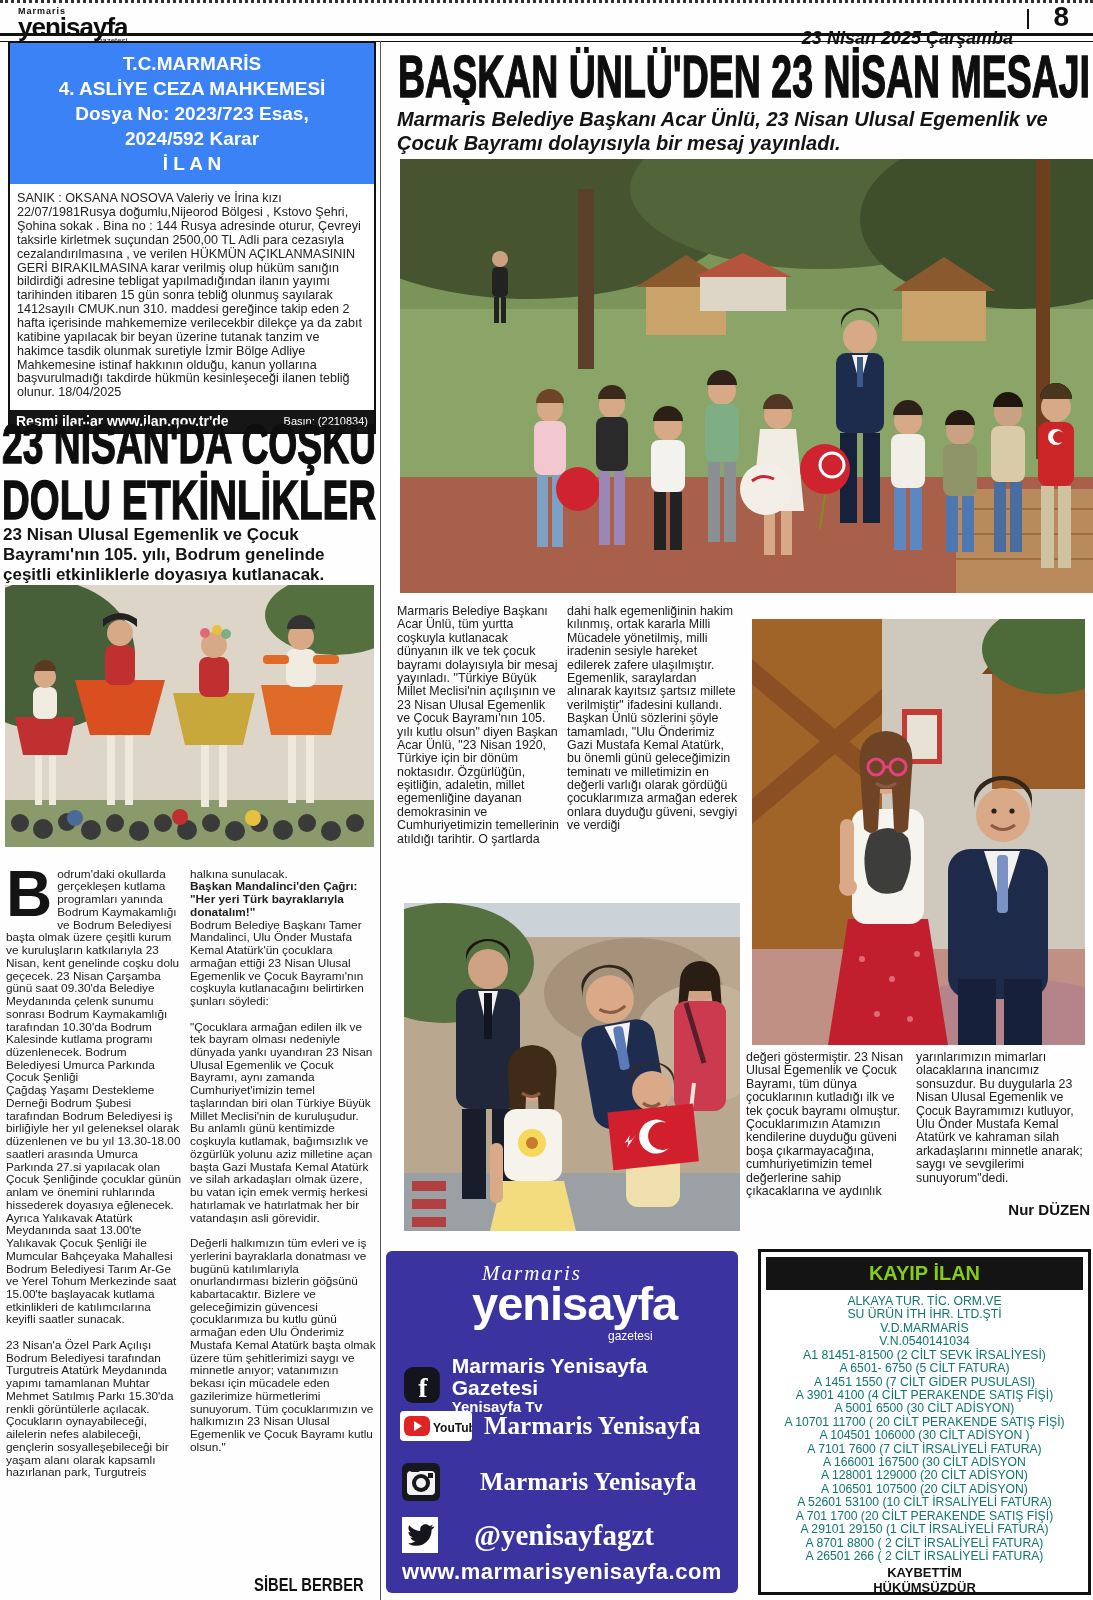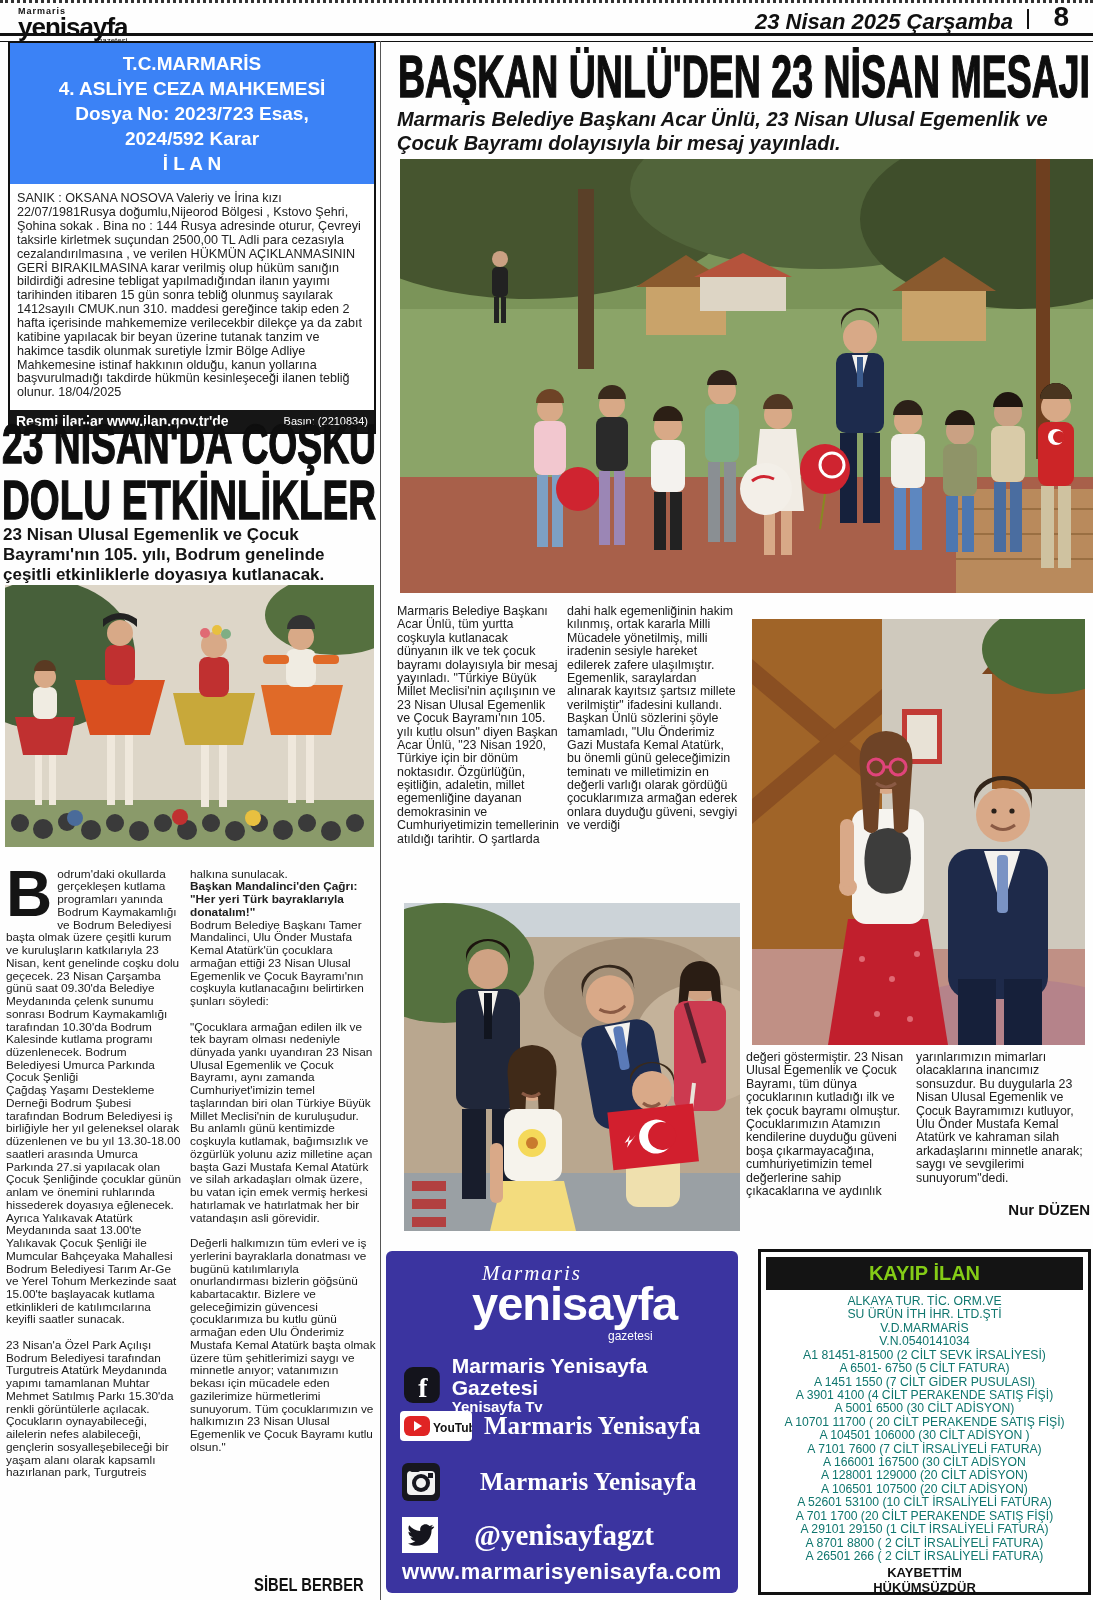--- a/index.html
+++ b/index.html
@@ -5,21 +5,21 @@
   html,body{margin:0;padding:0;background:#e8e8e8;}
   #page{position:relative;width:1093px;height:1600px;background:#fefefe;margin:0 auto;
         font-family:"Liberation Sans","DejaVu Sans",sans-serif;color:#1b1b1b;overflow:hidden;
         border-top:3px dotted #333;}
   .abs{position:absolute;}
   
   #hdr-rule{left:0;top:30px;width:1093px;height:5px;border-top:3px solid #111;border-bottom:1px solid #111;}
   .brand-top{font-size:9px;font-weight:bold;letter-spacing:1px;color:#111;}
   .brand-main{font-size:26px;font-weight:bold;letter-spacing:-1px;color:#0d0d0d;line-height:.85;}
   .brand-sub{font-size:8px;color:#111;text-align:right;margin-top:-2px;}
-  .hdr-date{font-size:22px;font-weight:bold;font-style:italic;color:#111;}
+  .hdr-date{font-size:18px;font-weight:bold;font-style:italic;color:#111;margin-top:19px;}
   .hdr-page{font-size:28px;font-weight:bold;color:#111;}
   
   #legal{left:8px;top:38px;width:364px;border:2px solid #111;background:#fff;}
   #legal-head{background:#3b82f6;color:#fff;text-align:center;font-weight:bold;font-size:19px;
               line-height:1.32;padding:8px 4px;white-space:pre-line;}
   #legal-body{font-size:12.6px;line-height:1.1;padding:8px 7px 10px 7px;color:#222;}
   #legal-foot{background:#161616;color:#fff;display:flex;justify-content:space-between;
               align-items:center;padding:3px 6px;}
   #legal-foot .l{font-size:14px;font-weight:bold;}
   #legal-foot .r{font-size:11px;}

